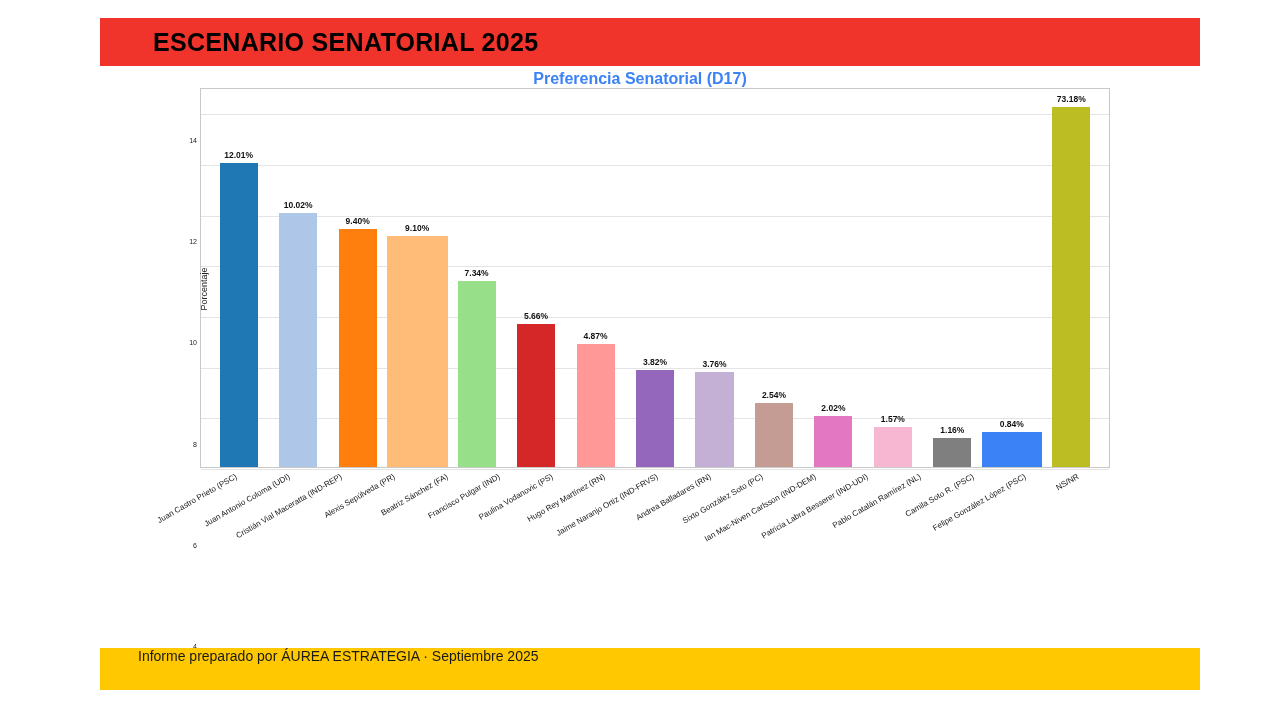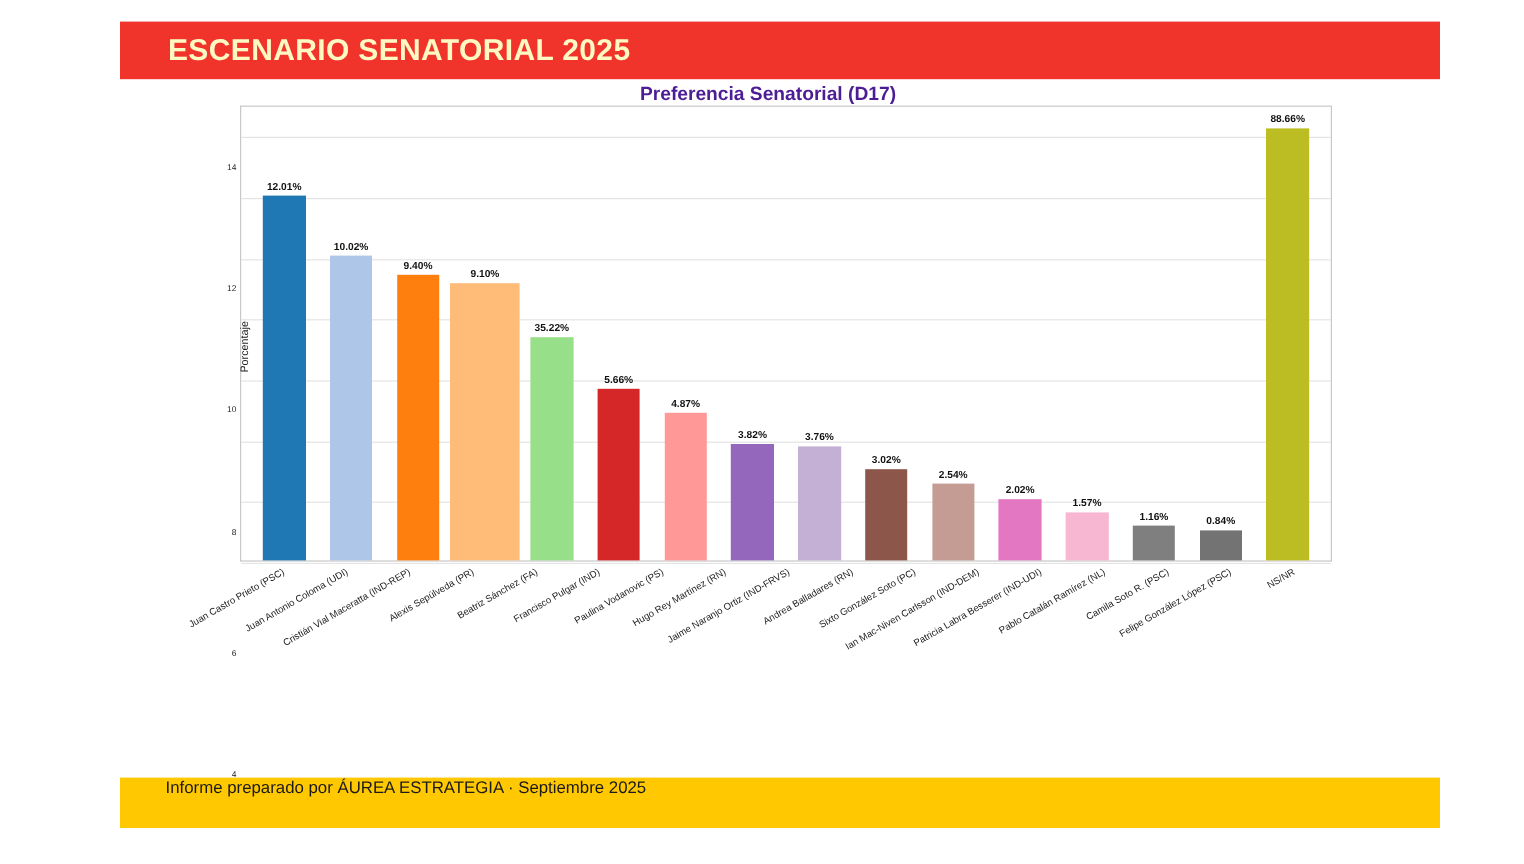--- a/index.html
+++ b/index.html
@@ -26,25 +26,25 @@
     position: absolute;
     left: 100px;
     top: 18px;
     width: 1100px;
     height: 48px;
     background: #f0332b;
     display: flex;
     align-items: center;
   }
   .title-bar .title-text {
-    color: #fef9c3;
+    color: #000000;
     font-size: 25px;
     font-weight: bold;
     letter-spacing: 0.3px;
-    margin-left: 40px;
+    margin-left: 53px;
     font-family: "Liberation Sans", sans-serif;
   }
   
   .footer-bar {
     position: absolute;
     left: 100px;
     top: 648px;
     width: 1100px;
     height: 42px;
     background: #ffc800;
@@ -66,21 +66,21 @@
     height: 560px;
   }
   .chart-title {
     position: absolute;
     top: 4px;
     left: 0;
     width: 980px;
     text-align: center;
     font-size: 16px;
     font-weight: bold;
-    color: #4c1d95;
+    color: #3b82f6;
   }
   
   .plot-box {
     position: absolute;
     left: 50px;
     top: 22px;
     width: 910px;
     height: 380px;
     border: 1px solid #c8c8c8;
     background: #ffffff;
@@ -224,21 +224,21 @@
               <div class="bar-value">9.40%</div>
             </div>
           </div>
           <div class="bar-slot">
             <div class="bar" title="Alexis Sepúlveda (PR)" style="height: 230.533px; background: rgb(255, 187, 120); padding-left: 23px;">
               <div class="bar-value">9.10%</div>
             </div>
           </div>
           <div class="bar-slot">
             <div class="bar" title="Francisco Pulgar (IND)" style="height: 185.947px; background: rgb(152, 223, 138);">
-              <div class="bar-value">35.22%</div>
+              <div class="bar-value">7.34%</div>
             </div>
           </div>
           <div class="bar-slot">
             <div class="bar" title="Paulina Vodanovic (PS)" style="height: 143.387px; background: rgb(214, 39, 40);">
               <div class="bar-value">5.66%</div>
             </div>
           </div>
           <div class="bar-slot">
             <div class="bar" title="Hugo Rey Martínez (RN)" style="height: 123.373px; background: rgb(255, 152, 150);">
               <div class="bar-value">4.87%</div>
@@ -248,52 +248,47 @@
             <div class="bar" title="Jaime Naranjo Ortiz (IND-FRVS)" style="height: 96.7733px; background: rgb(148, 103, 189);">
               <div class="bar-value">3.82%</div>
             </div>
           </div>
           <div class="bar-slot">
             <div class="bar" title="Andrea Balladares (RN)" style="height: 95.2533px; background: rgb(197, 176, 213); text-align: right;">
               <div class="bar-value">3.76%</div>
             </div>
           </div>
           <div class="bar-slot">
-            <div class="bar" title="Sixto González Soto (PC)" style="height: 76.5067px; background: rgb(140, 86, 75);">
-              <div class="bar-value">3.02%</div>
-            </div>
-          </div>
-          <div class="bar-slot">
             <div class="bar" title="Ian Mac-Niven Carlsson (IND-DEM)" style="height: 64.3467px; background: rgb(196, 156, 148);">
               <div class="bar-value">2.54%</div>
             </div>
           </div>
           <div class="bar-slot">
             <div class="bar" title="Patricia Labra Besserer (IND-UDI)" style="height: 51.1733px; background: rgb(227, 119, 194);">
               <div class="bar-value">2.02%</div>
             </div>
           </div>
           <div class="bar-slot">
             <div class="bar" title="Pablo Catalán Ramírez (NL)" style="height: 39.7733px; background: rgb(247, 182, 210);">
               <div class="bar-value">1.57%</div>
             </div>
           </div>
           <div class="bar-slot">
             <div class="bar" title="Camila Soto R. (PSC)" style="height: 29.3867px; background: rgb(127, 127, 127);">
               <div class="bar-value">1.16%</div>
             </div>
           </div>
           <div class="bar-slot">
-            <div class="bar" title="Felipe González López (PSC)" style="height: 25px; background: #737373;">
+            <div class="bar" title="Felipe González López (PSC)" style="height: 35px; background: #3b82f6; padding-left: 22px;">
               <div class="bar-value">0.84%</div>
             </div>
           </div>
           <div class="bar-slot">
             <div class="bar" title="NS/NR" style="height: 359.733px; background: rgb(188, 189, 34);">
-              <div class="bar-value">88.66%</div>
+              <div class="bar-value">73.18%</div>
             </div>
           </div>
         </div>
     </div>
 
     <div class="x-labels" id="xlabels">
         <div class="x-slot">
           <div class="x-label">Juan Castro Prieto (PSC)</div>
         </div>
         <div class="x-slot">

